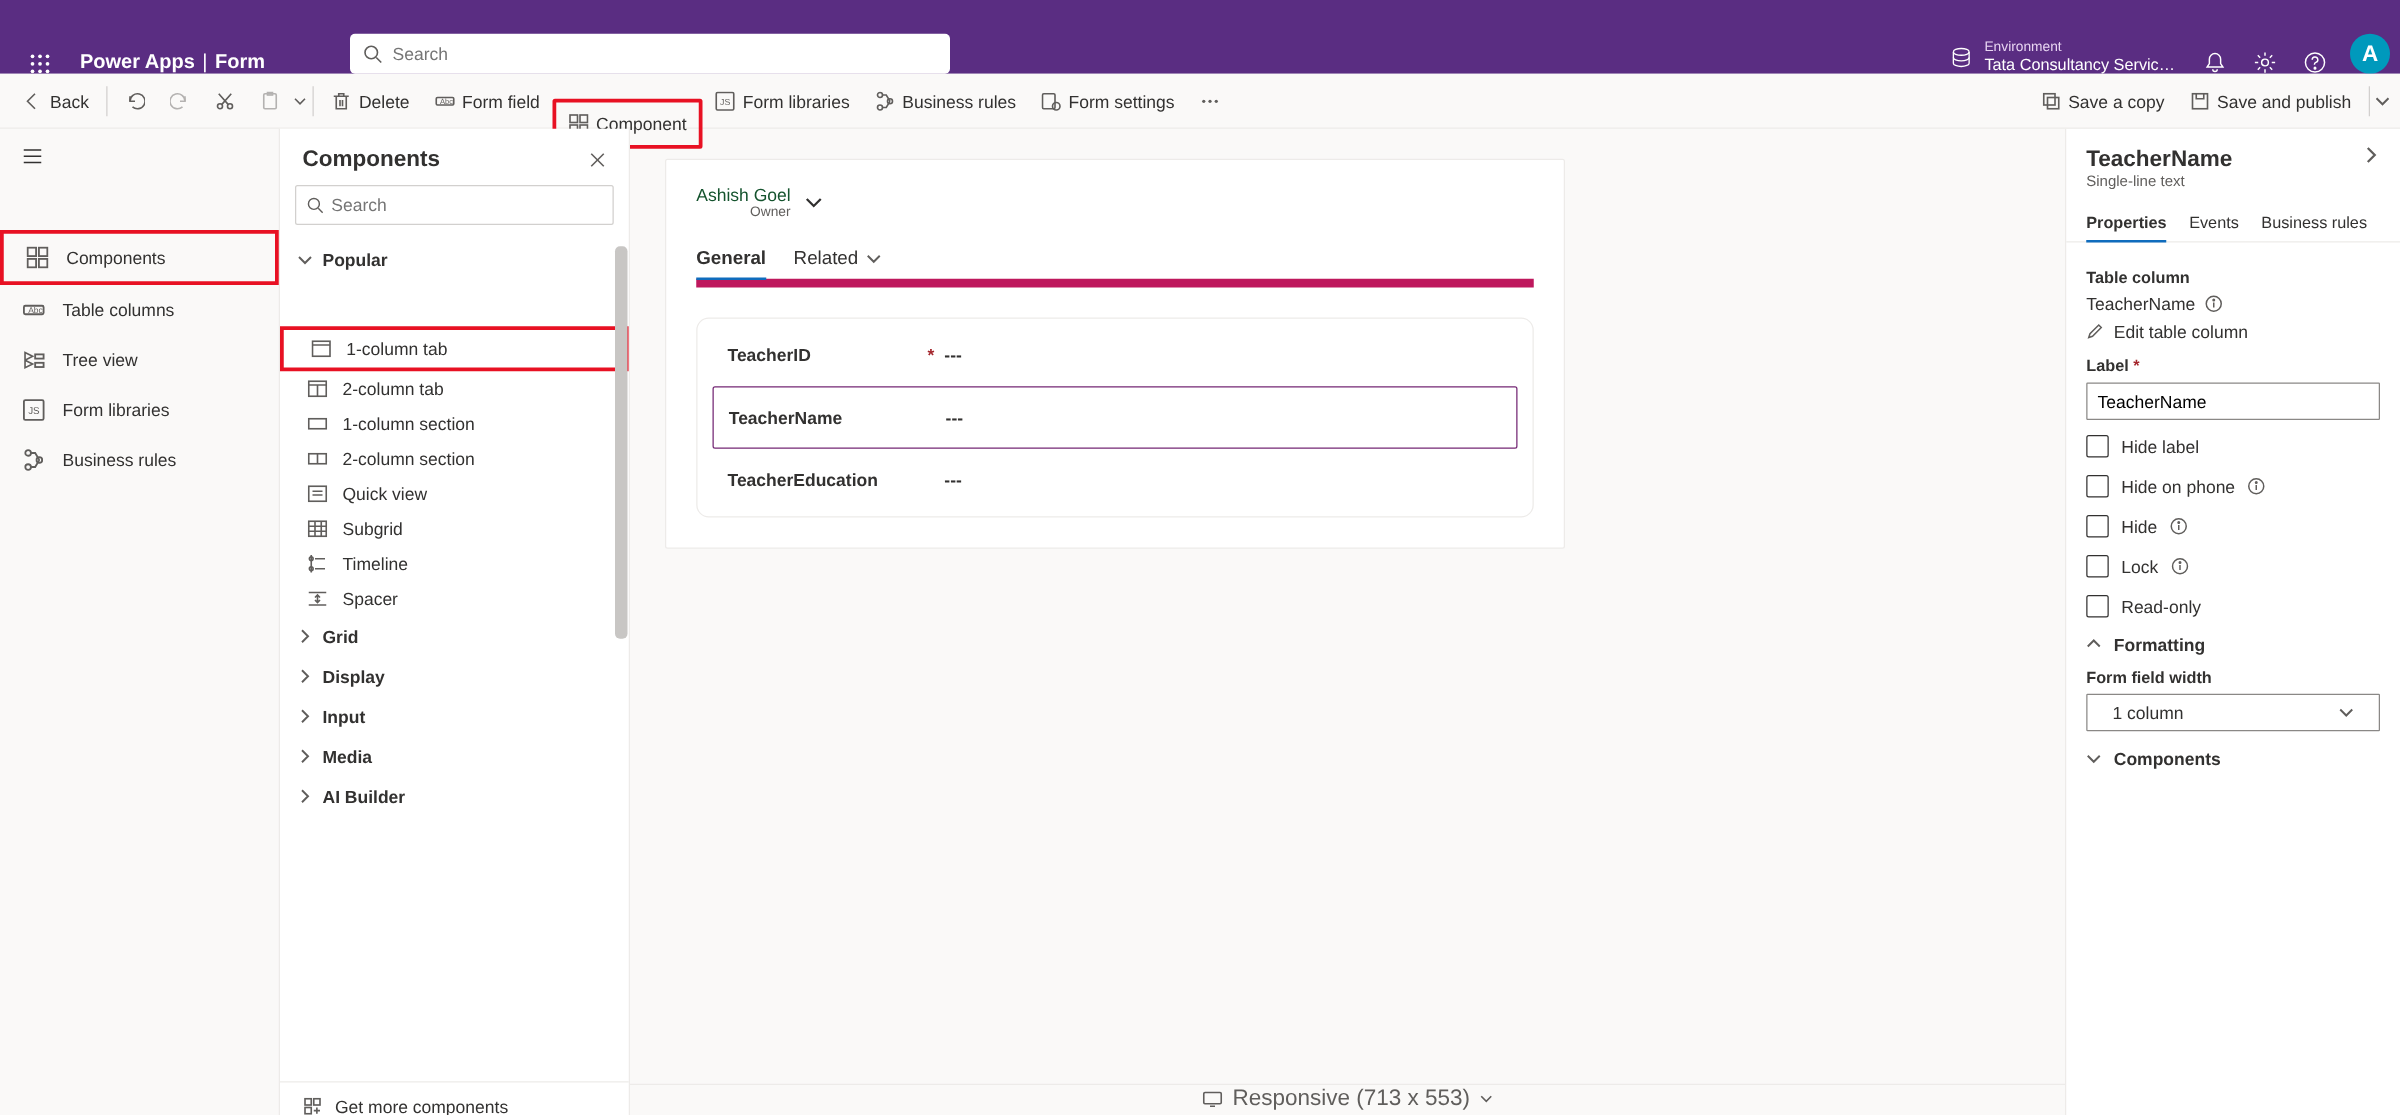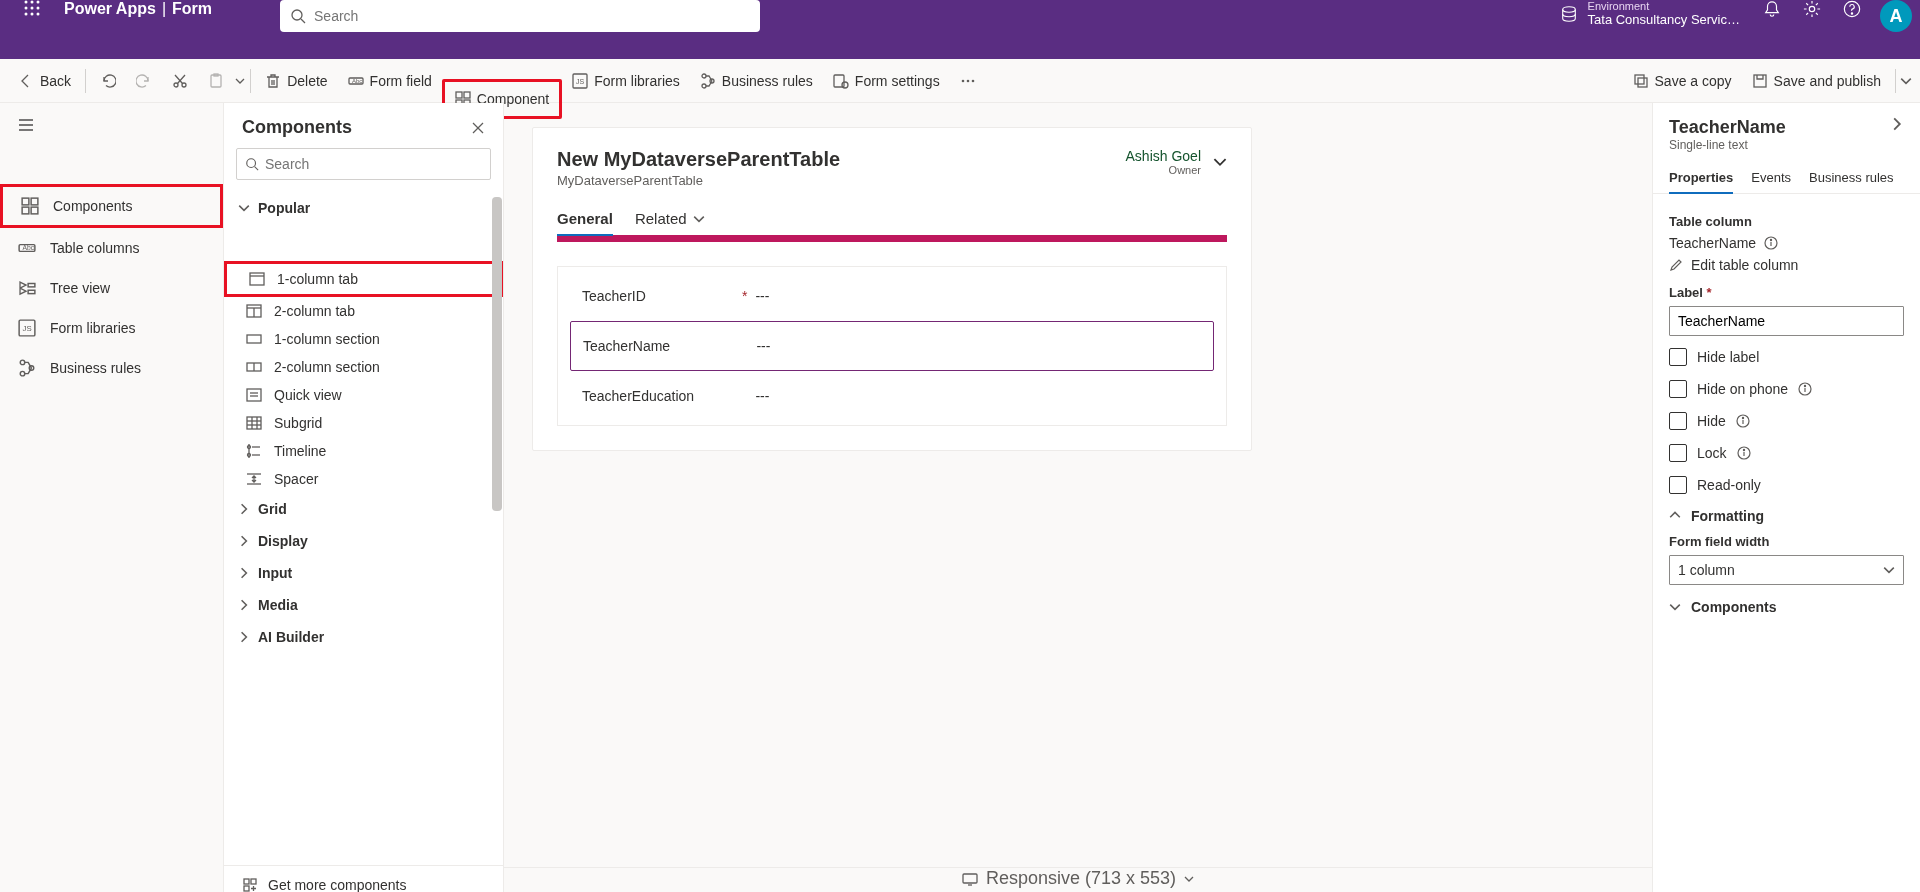--- a/index.html
+++ b/index.html
@@ -1,19 +1,19 @@
 <!DOCTYPE html>
 <html><head>
 <meta charset="utf-8">
 <style>
 *{box-sizing:border-box;margin:0;padding:0;}
 html,body{height:100%;font-family:"Segoe UI",Arial,sans-serif;font-size:14px;color:#323130;background:#faf9f8;}
 svg{display:block;}
 
-.topbar{height:59px;background:#5a2d82;color:#fff;display:flex;align-items:flex-start;padding:0 8px;}
+.topbar{height:59px;background:#5a2d82;color:#fff;display:flex;align-items:flex-end;padding:0 8px;}
 .topbar .waffle{width:48px;display:flex;align-items:center;justify-content:center;}
 .topbar .brand{font-weight:600;font-size:16px;padding:0 8px;white-space:nowrap;}
 .topbar .brand .sep{padding:0 6px;font-weight:400;}
 .topbar .searchwrap{flex:1;display:flex;padding:0 60px;}
 .topbar .search{width:480px;height:32px;background:#fff;border-radius:4px;display:flex;align-items:center;padding:0 10px;}
 .topbar .search input{border:none;outline:none;flex:1;font-size:14px;color:#323130;}
 .topbar .search .sicon{color:#605e5c;margin-right:8px;}
 .topbar .envblock{display:flex;align-items:center;gap:10px;padding:0 12px;}
 .topbar .envtext .l1{font-size:11px;color:#e8d5f2;}
 .topbar .envtext .l2{font-size:13px;color:#fff;}
@@ -55,21 +55,21 @@
 .cardhdr{display:flex;justify-content:space-between;align-items:flex-start;margin-bottom:14px;}
 .cardhdr h1{font-size:20px;font-weight:600;}
 .cardhdr .sub{font-size:13px;color:#605e5c;margin-top:2px;}
 .owner{text-align:right;display:flex;align-items:center;gap:12px;}
 .owner .name{color:#14532d;font-size:14px;}
 .owner .role{font-size:11px;color:#605e5c;}
 .tabs{display:flex;gap:22px;border-bottom:7px solid #be185d;margin-bottom:24px;}
 .tab{padding:8px 0;font-size:15px;cursor:pointer;position:relative;}
 .tab.active{font-weight:600;}
 .tab.active::after{content:"";position:absolute;left:0;right:0;bottom:-1px;height:2px;background:#0f6cbd;}
-.fieldbox{border:1px solid #edebe9;border-radius:0;padding:4px 12px;}
+.fieldbox{border:1px solid #edebe9;border-radius:10px;padding:4px 12px;font-weight:bold;}
 .frow{display:flex;align-items:center;height:50px;padding:0 12px;border-radius:2px;}
 .frow.sel{border:1px solid #742774;}
 .frow .flabel{width:160px;color:#323130;}
 .frow .req{color:#a4262c;margin-right:8px;}
 .frow .fval{color:#323130;}
 
 .cfooter{height:36px;border-top:1px solid #edebe9;display:flex;align-items:center;padding:0 18px;gap:18px;font-size:18px;color:#605e5c;flex-direction:column;}
 .cfooter .sp{flex:1;}
 .toggle{width:36px;height:18px;border-radius:9px;border:1px solid #605e5c;position:relative;background:#fff;}
 .toggle .knob{width:12px;height:12px;border-radius:50%;background:#605e5c;position:absolute;top:2px;left:3px;}
@@ -84,21 +84,21 @@
 .ptabs{display:flex;gap:18px;padding:0 16px;border-bottom:1px solid #edebe9;}
 .ptab{padding:8px 0;font-size:13px;cursor:pointer;position:relative;}
 .ptab.active{font-weight:600;}
 .ptab.active::after{content:"";position:absolute;left:0;right:0;bottom:-1px;height:2px;background:#0f6cbd;}
 .pbody{flex:1;overflow-y:auto;padding:10px 16px 20px;}
 .plabel{font-size:13px;font-weight:600;margin:10px 0 6px;}
 .pvalrow{display:flex;align-items:center;gap:8px;margin-bottom:6px;}
 .picon{color:#605e5c;}
 .pedit{display:flex;align-items:center;gap:8px;margin-bottom:12px;cursor:pointer;}
 .pinput{width:100%;height:30px;border:1px solid #8a8886;border-radius:1px;padding:0 8px;font-size:14px;margin-bottom:12px;}
-.psel{width:100%;height:30px;border:1px solid #8a8886;border-radius:1px;padding:0 8px;font-size:14px;background:#fff;display:flex;align-items:center;justify-content:space-between;margin-bottom:12px;}
+.psel{width:100%;height:30px;border:1px solid #8a8886;border-radius:1px;padding:0 20px;font-size:14px;background:#fff;display:flex;align-items:center;justify-content:space-between;margin-bottom:12px;}
 .chk{display:flex;align-items:center;gap:10px;margin-bottom:14px;}
 .chk .box{width:18px;height:18px;border:1px solid #323130;border-radius:2px;}
 .acc{display:flex;align-items:center;gap:10px;font-weight:600;margin:14px 0 10px;cursor:pointer;}
 </style>
 </head>
 <body>
 
 <div class="topbar">
   <div class="waffle">
     <svg width="16" height="16" viewBox="0 0 16 16" fill="#fff">
@@ -529,24 +529,20 @@
     </div>
     <div class="scrollbar">
         <div class="scrollthumb"></div>
       </div>
   </div>
 
   <div class="canvas">
     <div class="canvaswrap">
       <div class="card">
         <div class="cardhdr">
-          <div>
-            <h1><span>New </span><span>MyDataverseParentTable</span></h1>
-            <div class="sub">MyDataverseParentTable</div>
-          </div>
           <div class="owner">
             <div>
               <div class="name">Ashish Goel</div>
               <div class="role">Owner</div>
             </div>
             <span>
                 <svg width="14" height="14" viewBox="0 0 10 10" fill="none" stroke="#323130" stroke-width="1.3">
                   <path d="M1 3l4 4 4-4"></path>
                 </svg>
               </span>

